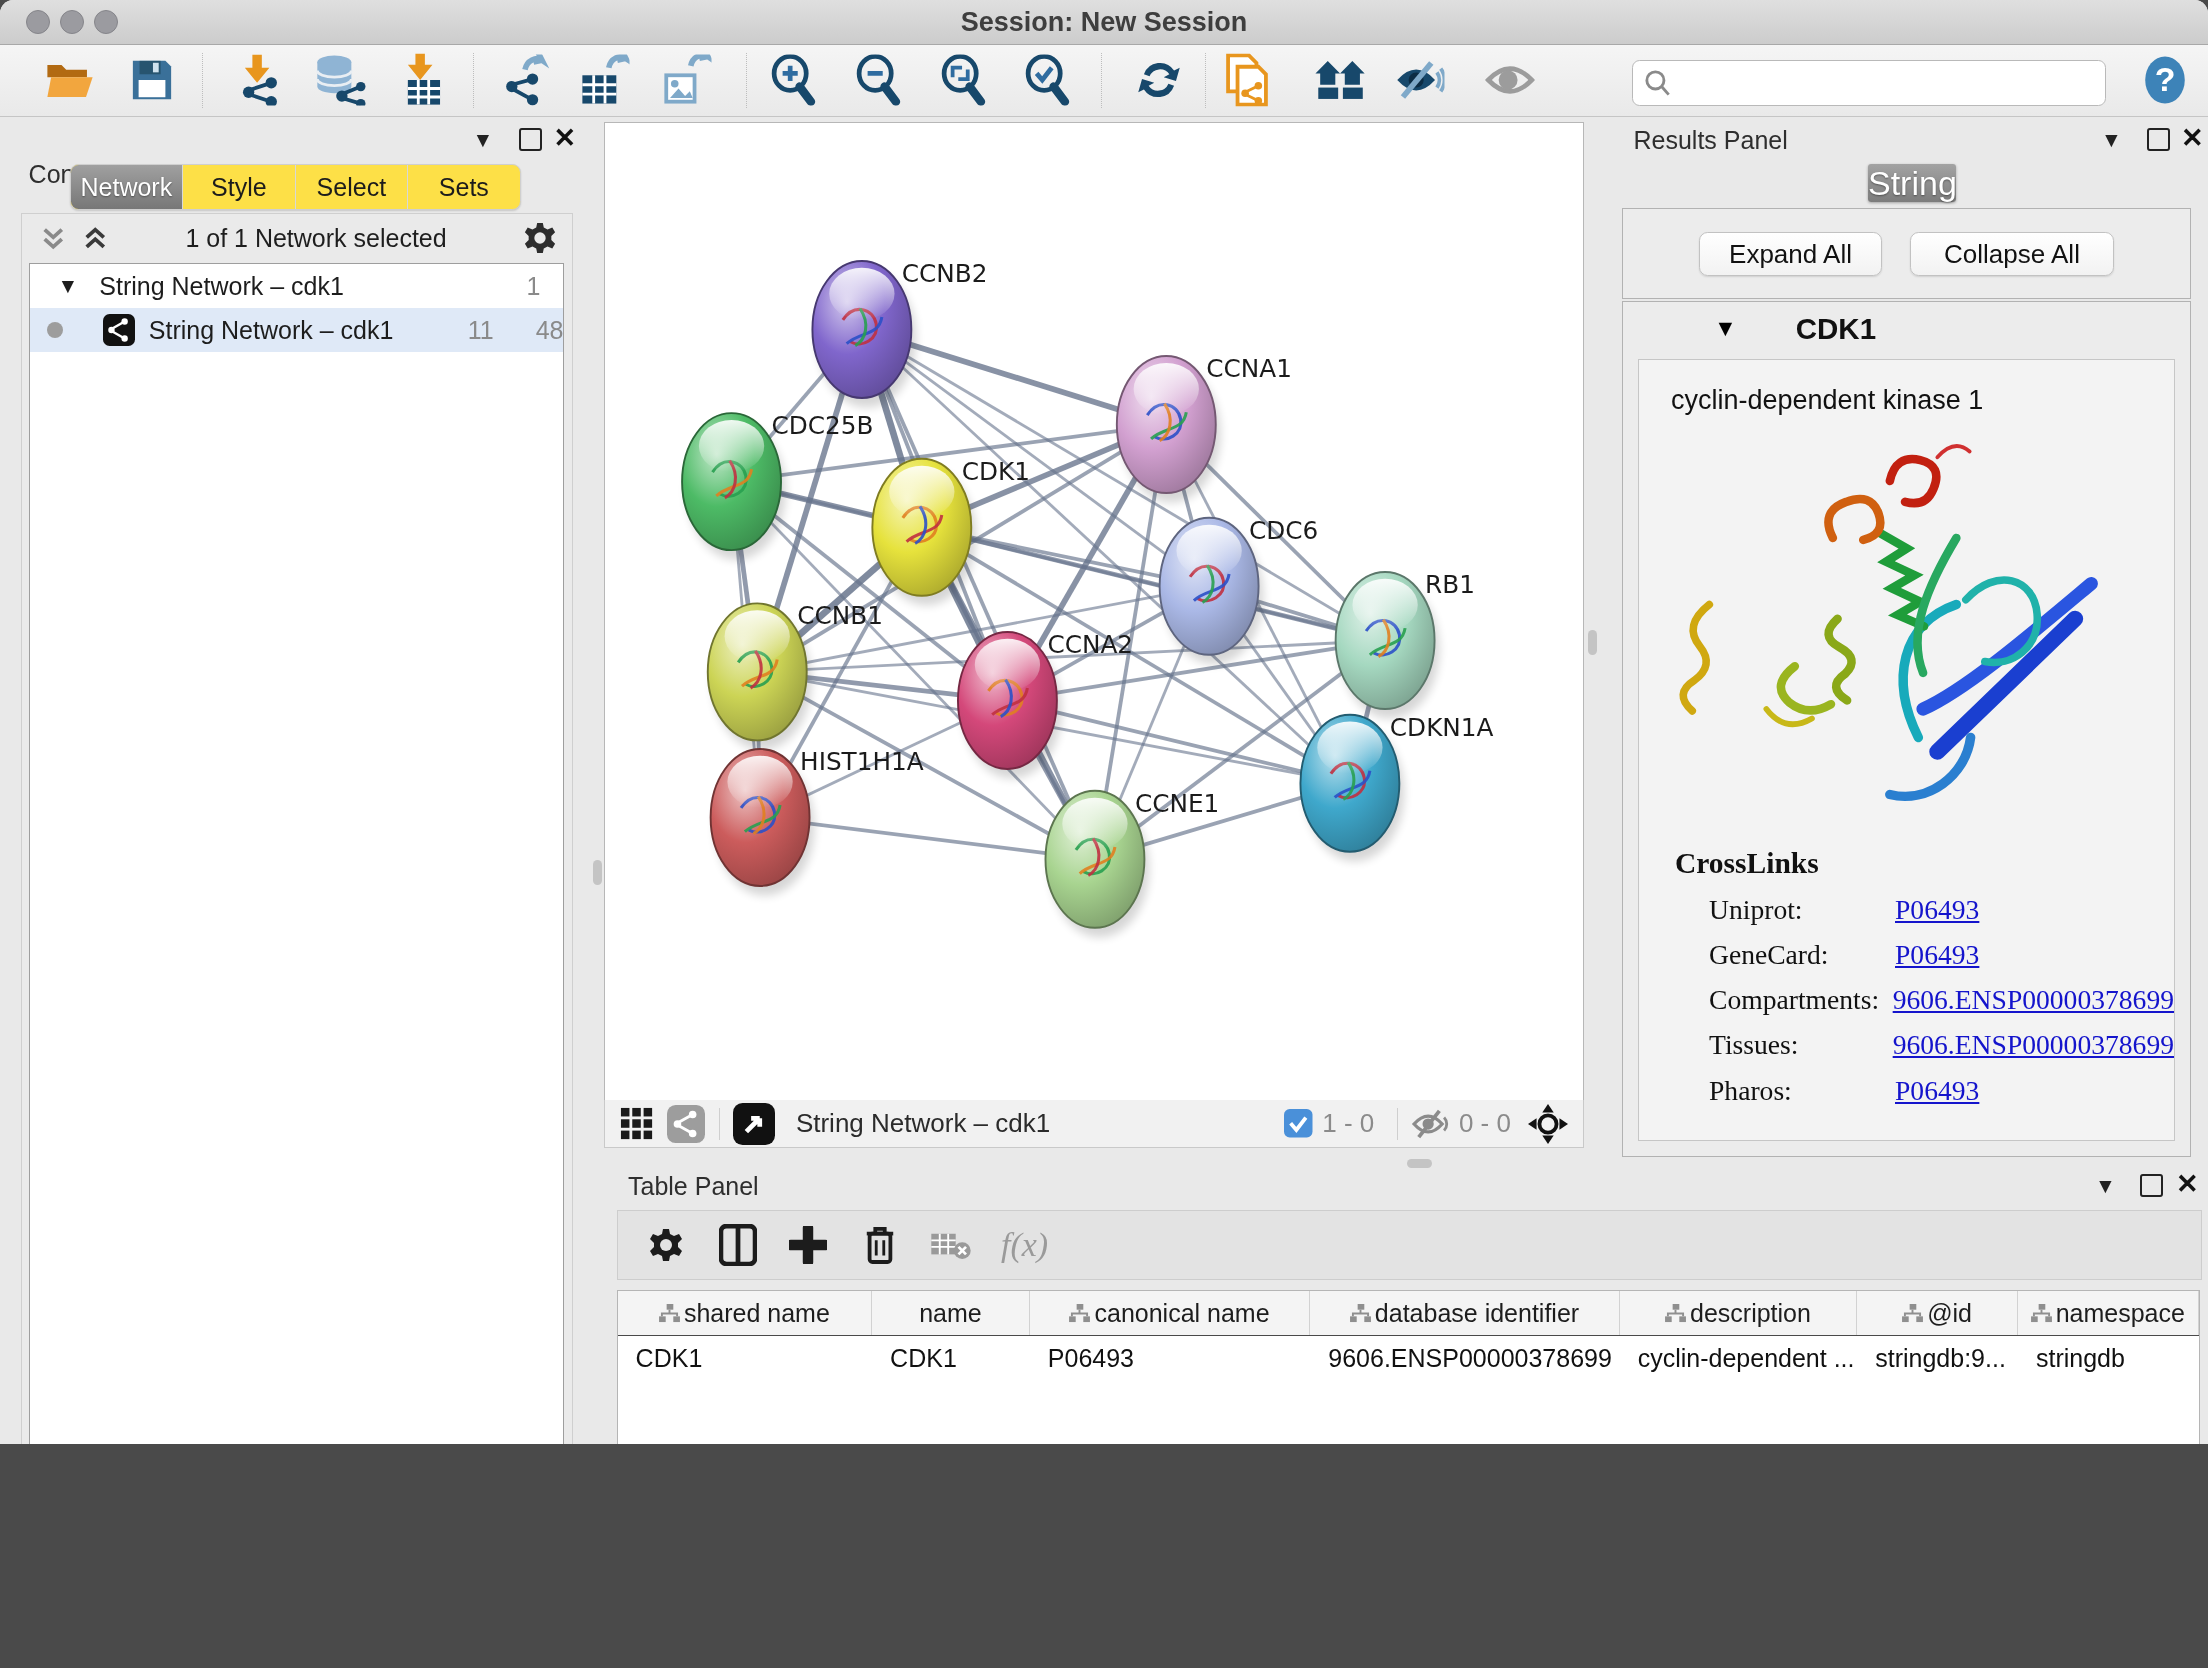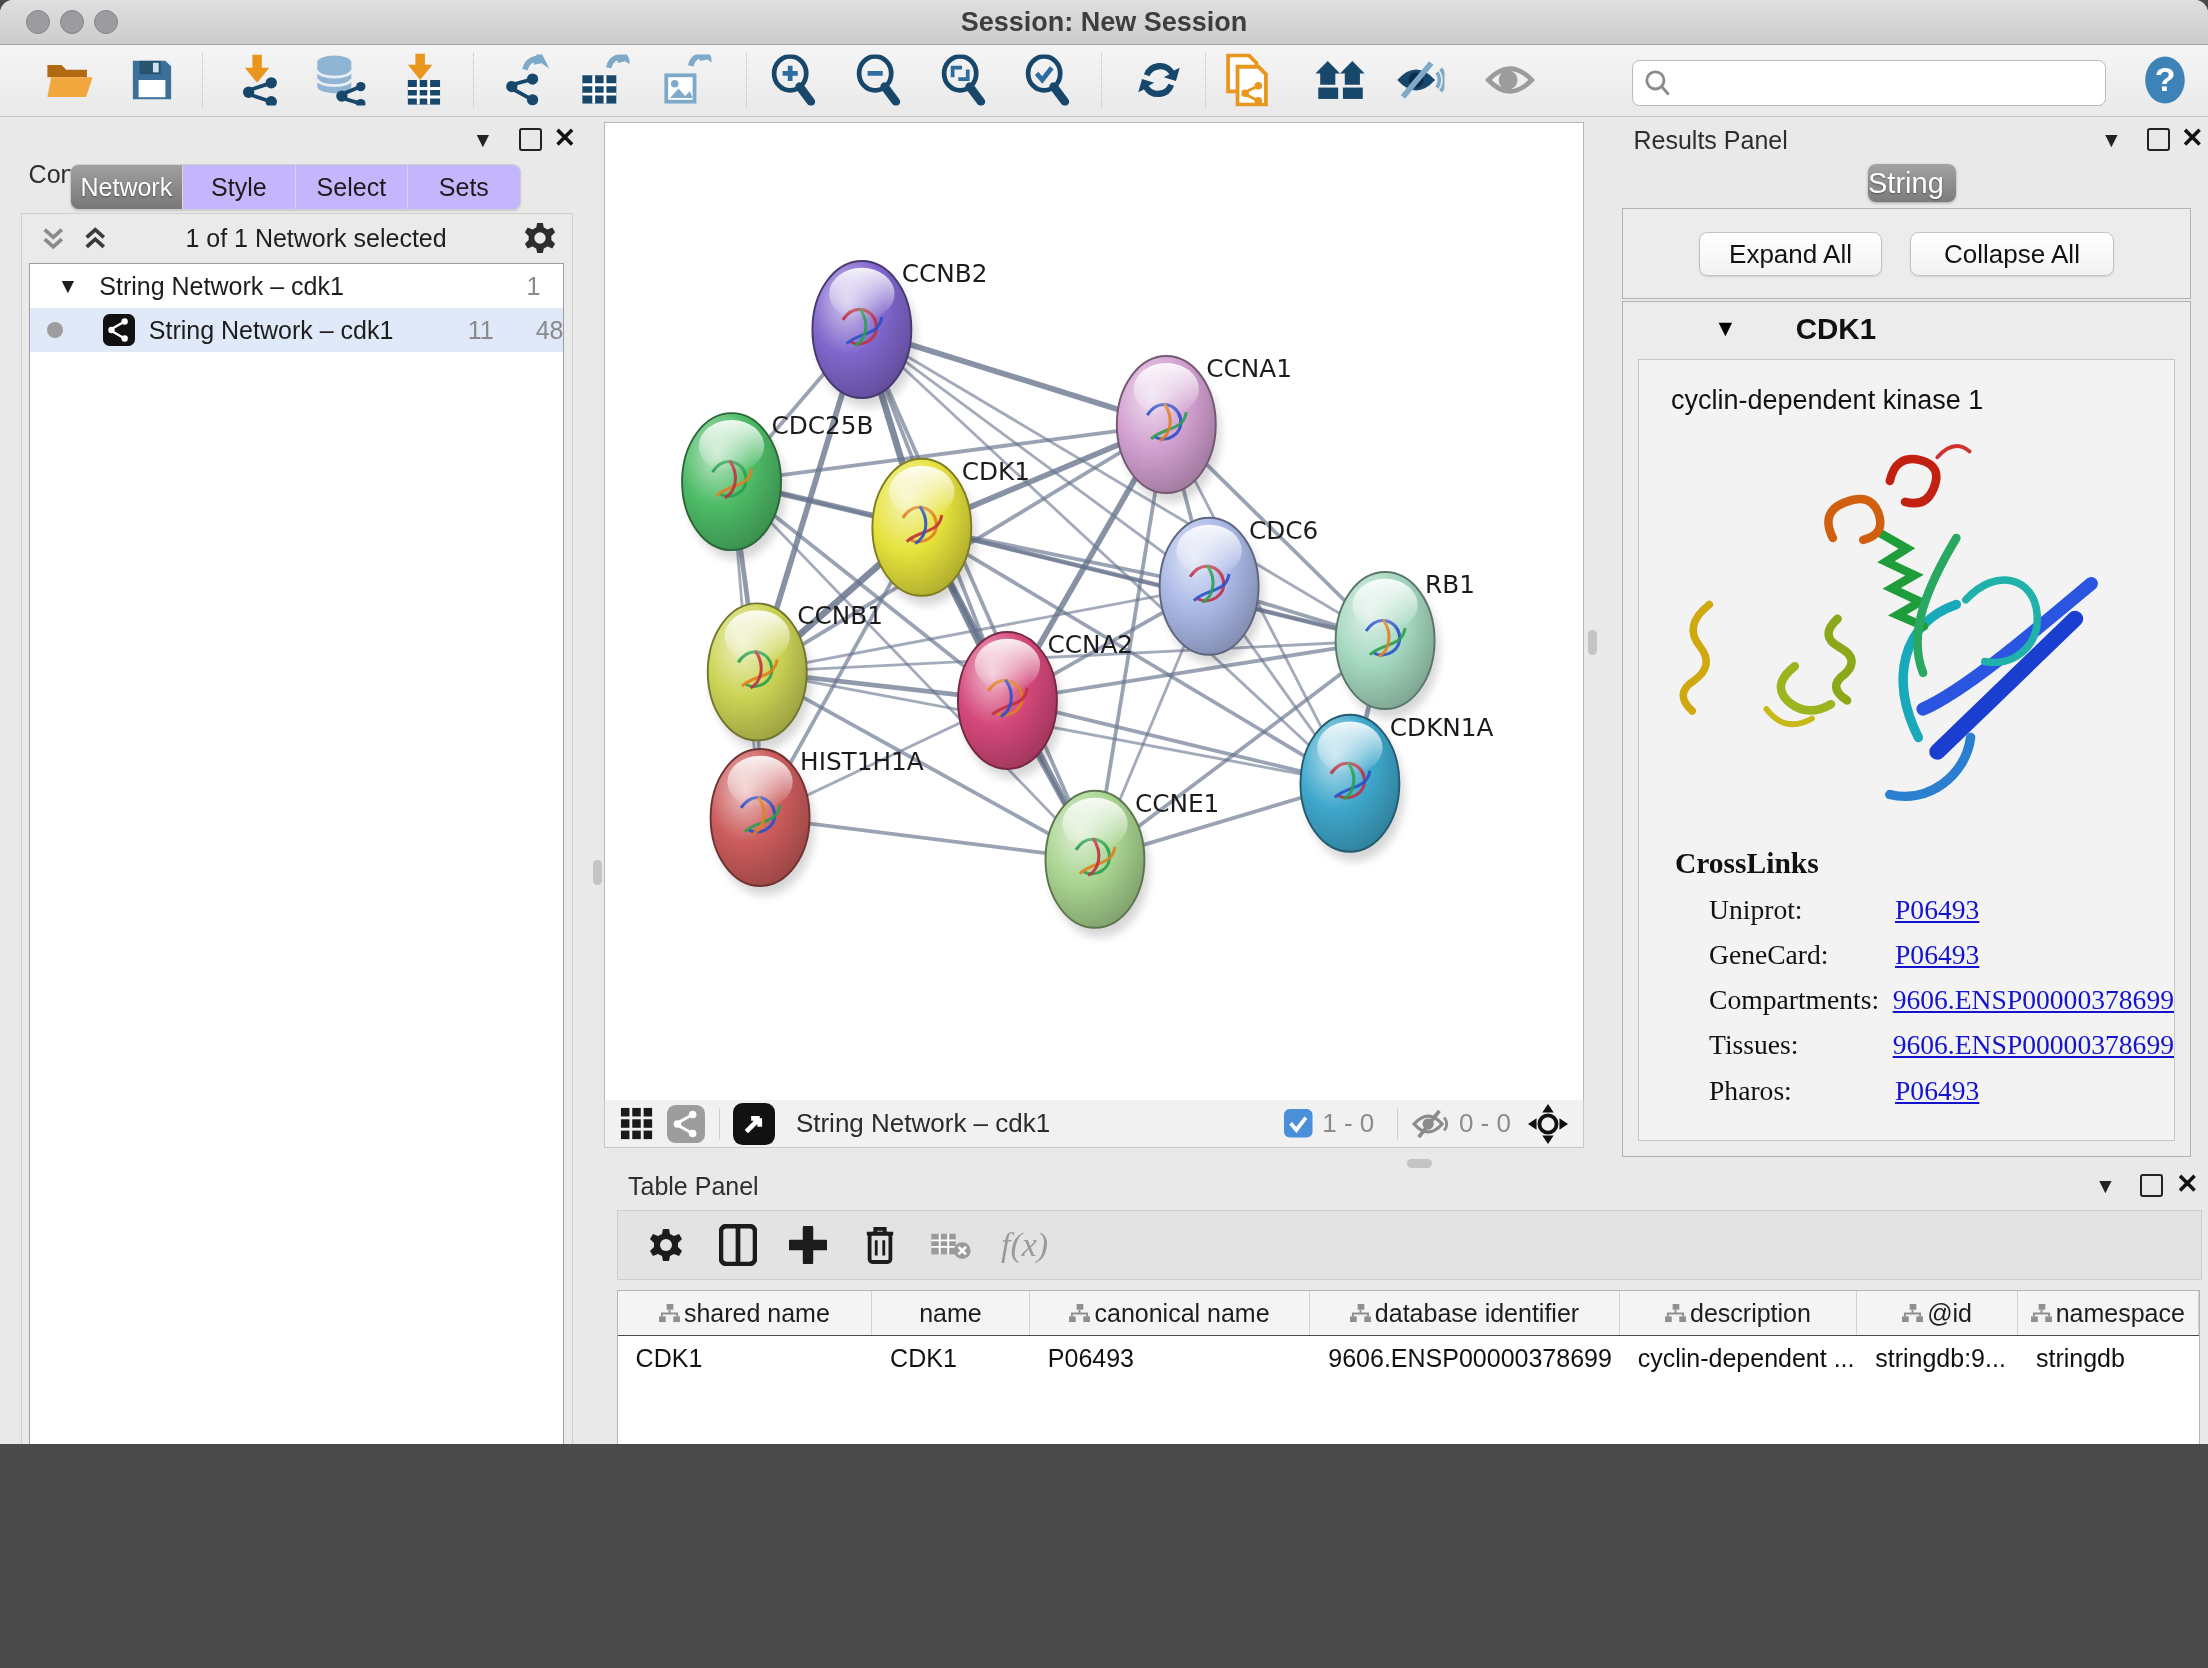--- a/index.html
+++ b/index.html
@@ -26,21 +26,21 @@
 
   
   .ptitle{position:absolute;font-size:25px;color:#2e2e2e;}
   .pctrl{position:absolute;color:#222;}
   .floatbox{display:inline-block;width:19px;height:19px;border:2.9px solid #222;border-radius:2.9px;}
   .px{font-size:27px;font-weight:bold;color:#111;}
   .parrow{font-size:21px;color:#222;}
 
   
   .seg{position:absolute;display:flex;border:1px solid #cfcfcf;border-radius:8.6px;overflow:hidden;
-       background:#c4b5fd;box-shadow:0 1px 1.9px rgba(0,0,0,.15);}
+       background:#fde047;box-shadow:0 1px 1.9px rgba(0,0,0,.15);}
   .seg .tab{font-size:25px;color:#1c1c1c;padding:7.6px 0;text-align:center;border-left:1px solid #d8d8d8;}
   .seg .tab:first-child{border-left:none;}
   .seg .tab.active{background:linear-gradient(#a0a0a0,#777777);color:#fff;text-shadow:0 1px 1.9px rgba(0,0,0,.4);}
   .treebox{position:absolute;background:#fff;border:1px solid #9e9e9e;}
   .treerow{position:relative;height:44px;display:flex;align-items:center;font-size:25px;color:#1d1d1d;}
   .treerow.sel{background:#dfe9f7;}
   .cnt{color:#8a8a8a;}
 
   
   .canvas{position:absolute;left:604px;top:122px;width:980px;height:979px;background:#fff;
@@ -50,22 +50,22 @@
   .nb-sep{height:32px;border-left:1px solid #cfcfcf;margin:0 13.3px;}
   .nb-label{font-size:26px;color:#2b2b2b;margin-left:21px;flex:1;}
   .nb-count{font-size:26px;color:#8b8b8b;margin:0 9.5px;}
   .grip-v{position:absolute;width:8.6px;height:25px;border-radius:4.8px;background:#c4c4c4;}
   .grip-h{position:absolute;width:25px;height:8.6px;border-radius:4.8px;background:#c4c4c4;}
 
   
   .rbox{position:absolute;border:1px solid #b2b2b2;background:#ececec;}
   .btn{background:linear-gradient(#ffffff,#f2f2f2);border:1px solid #c2c2c2;border-radius:8.6px;
        font-size:26px;color:#111;text-align:center;line-height:42px;box-shadow:0 1px 1.9px rgba(0,0,0,.12);}
-  .stringtab{position:absolute;background:linear-gradient(#a3a3a3,#7c7c7c);color:#fff;font-size:29px;
-             text-align:left;line-height:38px;border-radius:8px;box-shadow:0 1px 2.9px rgba(0,0,0,.3);
+  .stringtab{position:absolute;background:linear-gradient(#a3a3a3,#7c7c7c);color:#fff;font-size:34px;
+             text-align:center;line-height:38px;border-radius:3px;box-shadow:0 1px 2.9px rgba(0,0,0,.3);
              text-shadow:0 1px 1.9px rgba(0,0,0,.4);}
   .xl-title{font-family:"Liberation Serif",serif;font-weight:bold;font-size:29.5px;color:#111;}
   .xl-row{font-family:"Liberation Serif",serif;font-size:27.6px;color:#111;display:flex;margin-top:13.3px;}
   .xl-row .lbl{width:186px;}
   .xl-row a{color:#1414cc;text-decoration:underline;}
 
   
   .tableBar{position:absolute;background:#e3e3e3;border:1px solid #cdcdcd;}
   .tibtn{position:absolute;top:50%;transform:translate(-50%,-50%);}
   .tablebox{position:absolute;background:#fff;border:1px solid #b5b5b5;box-sizing:border-box;}

